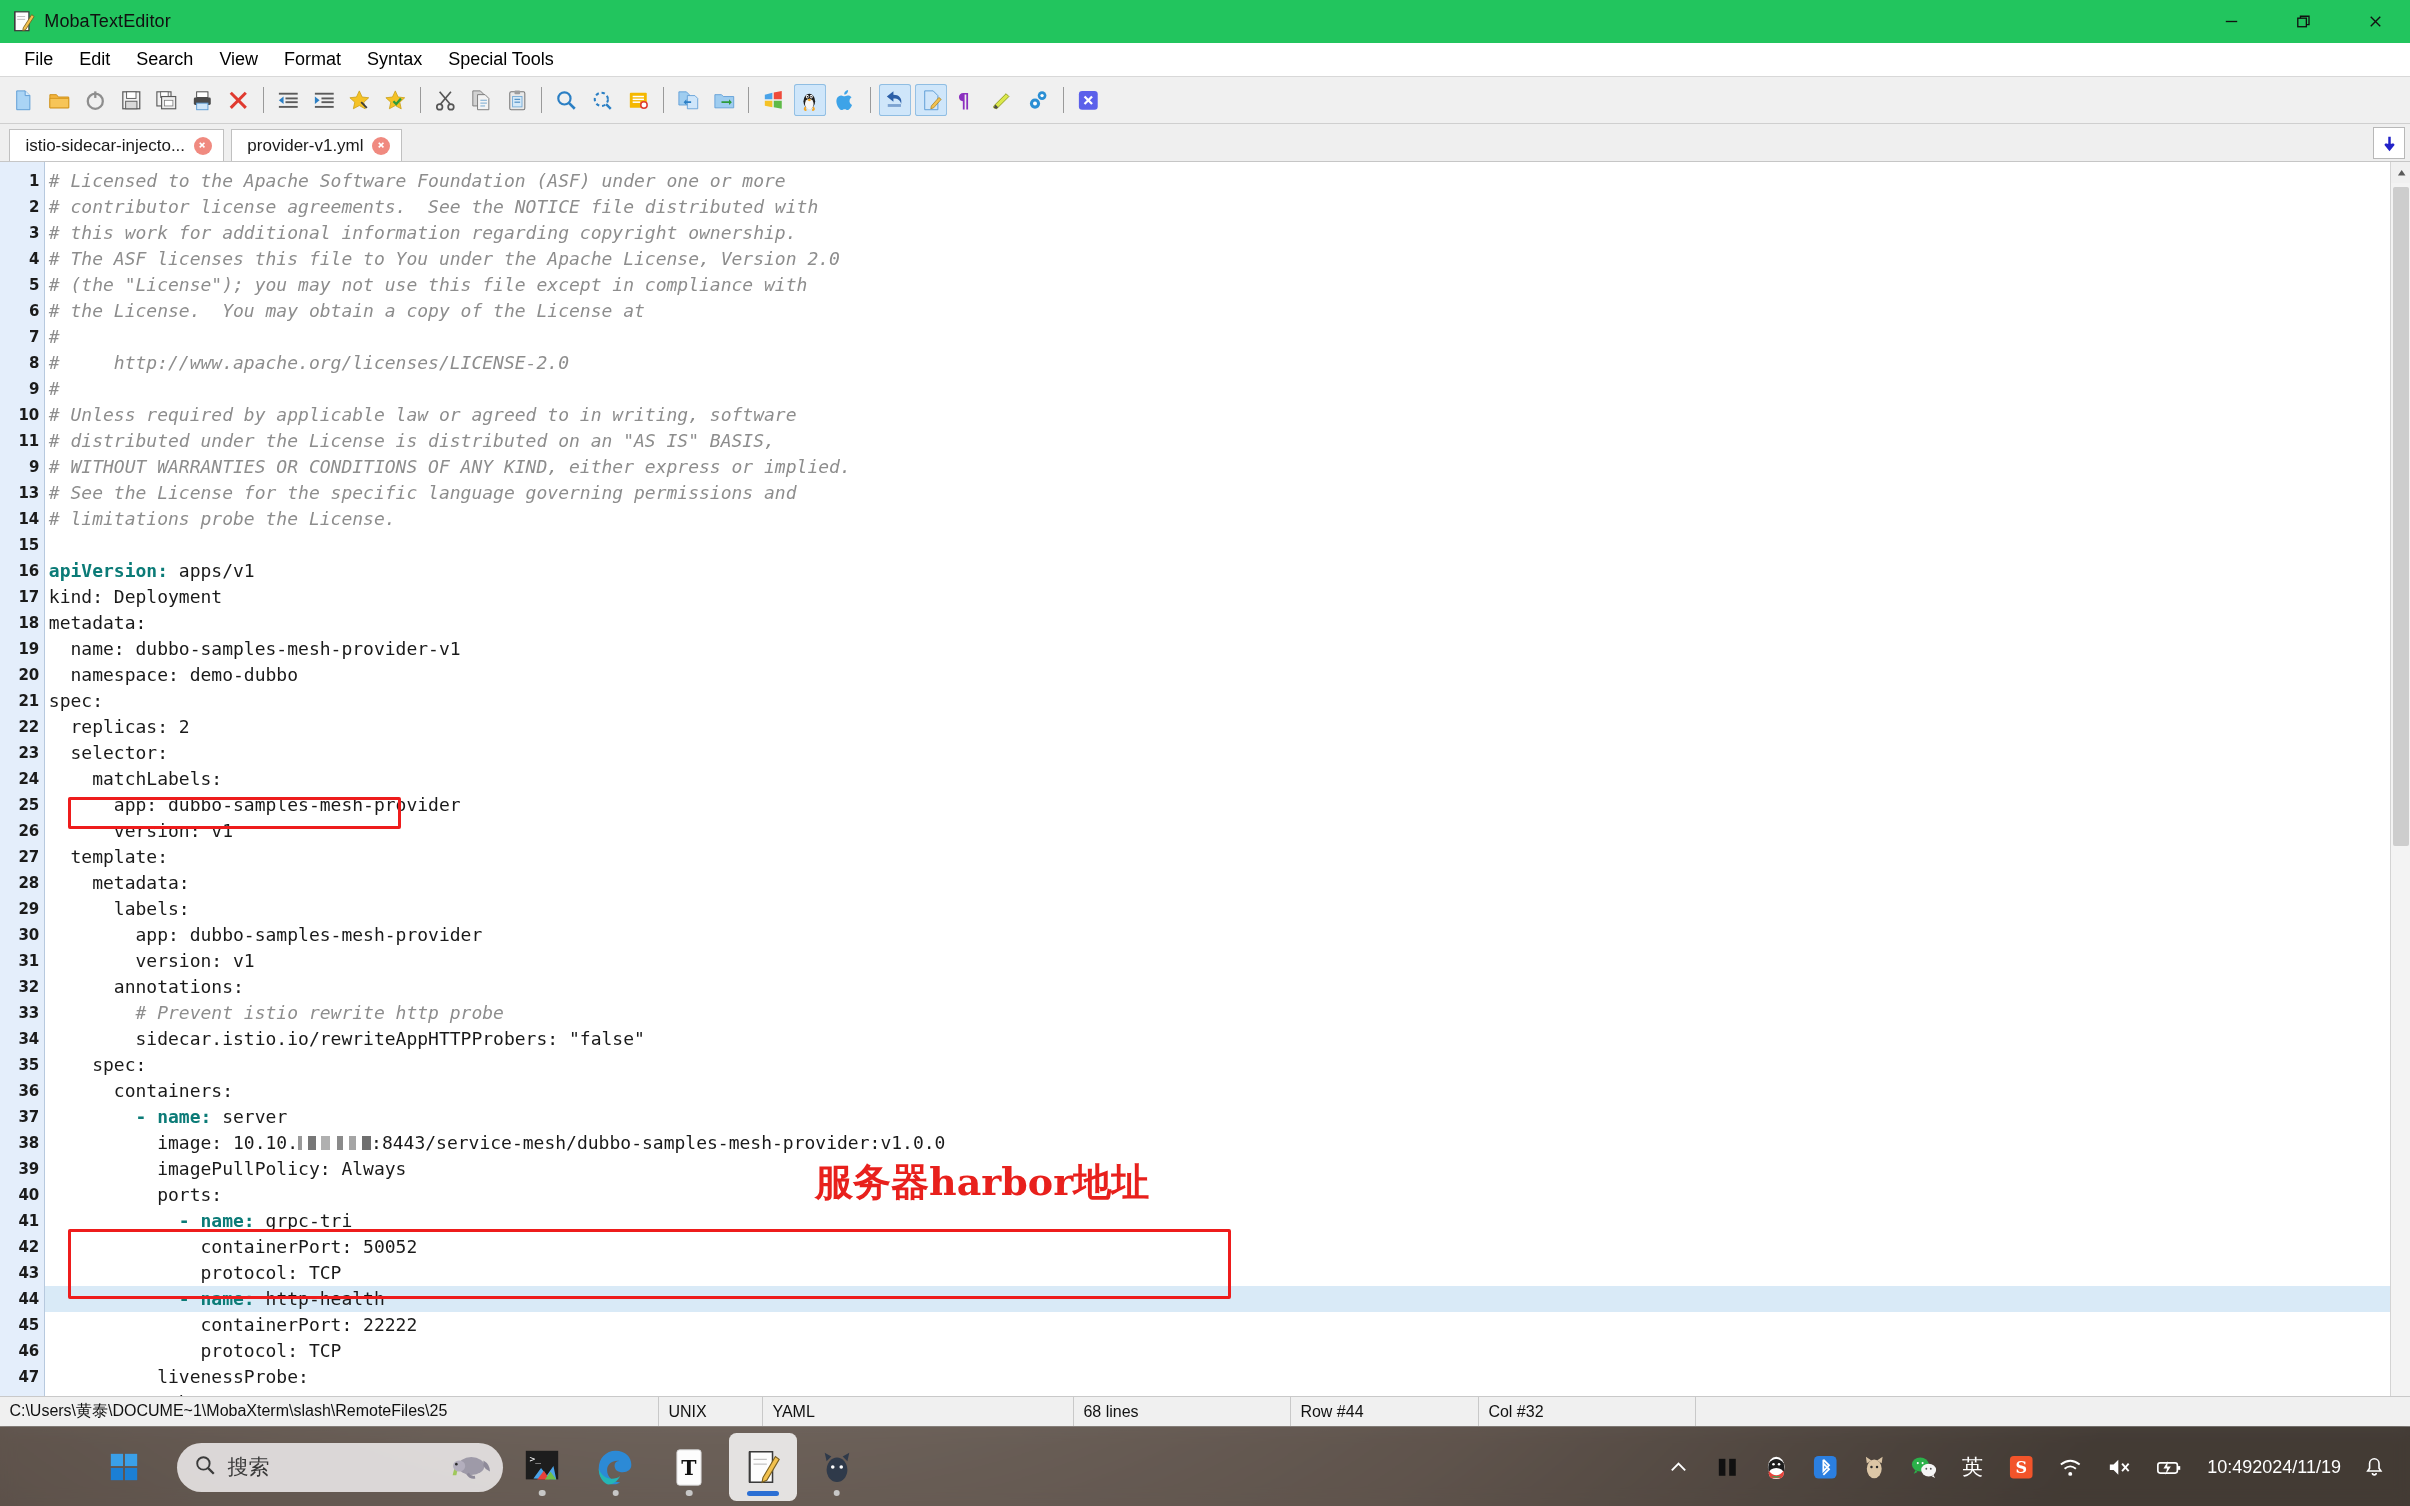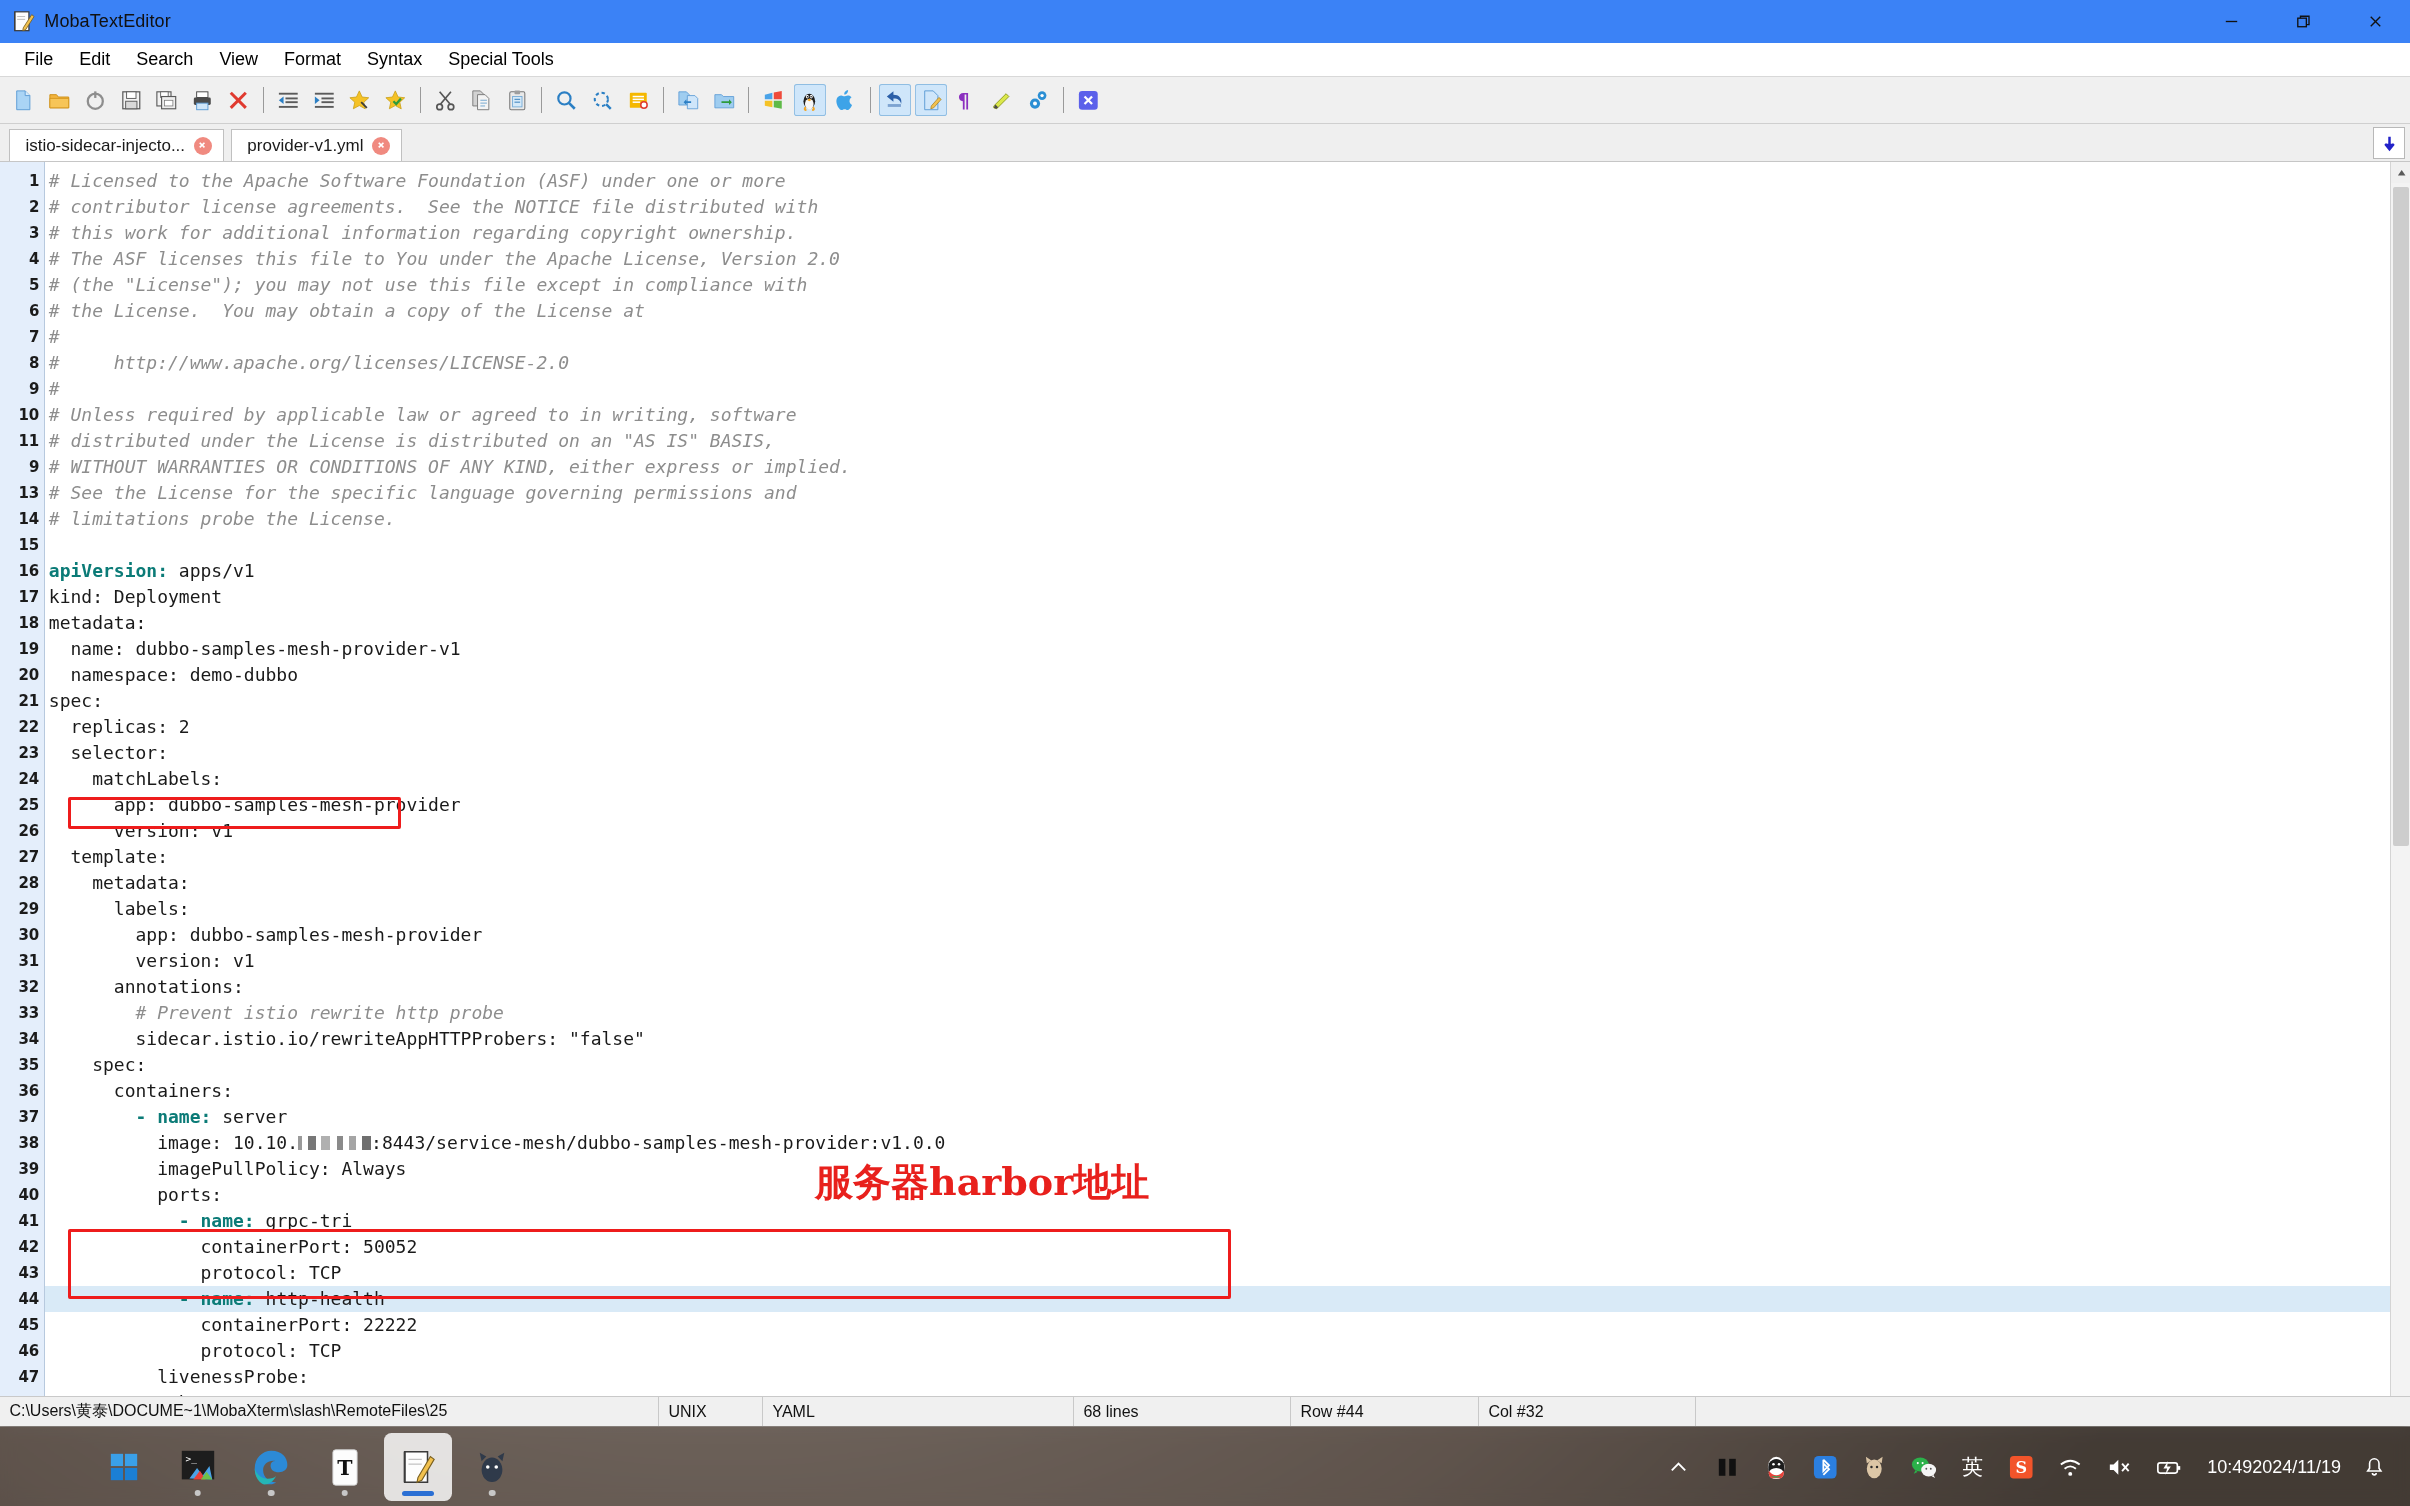--- a/index.html
+++ b/index.html
@@ -28,21 +28,21 @@
     left: 0; top: 0;
     width: 2411px; height: 1426px;
     background: #ffffff;
     display: flex; flex-direction: column;
     box-shadow: 0 0 0 0.9px #c9c6c2;
   }
 
   
   #titlebar {
     height: 43px; min-height: 43px;
-    background: #3b82f6;
+    background: #22c55e;
     display: flex; align-items: center;
     position: relative;
   }
   #titlebar .tb-left { display: flex; align-items: center; padding-left: 11.3px; gap: 8.5px; }
   #titlebar .app-title {
     font-size: 18px; color: #111; letter-spacing: 0.1px;
   }
   .win-icon {
     width: 24.5px; height: 24.5px; position: relative;
   }
@@ -720,20 +720,39 @@
   <div id="tb-center">
     <div class="tb-app">
       <svg width="32" height="32" viewBox="0 0 34 34">
         <rect x="3" y="3" width="13" height="13" fill="#3aa0e8"></rect>
         <rect x="18" y="3" width="13" height="13" fill="#3aa0e8"></rect>
         <rect x="3" y="18" width="13" height="13" fill="#1b7fd4"></rect>
         <rect x="18" y="18" width="13" height="13" fill="#1b7fd4"></rect>
       </svg>
     </div>
 
+    <div id="searchbox">
+      <span>
+        <svg width="22.6" height="22.6" viewBox="0 0 24 24">
+            <circle cx="10" cy="10" r="6.6" fill="none" stroke="#3a3a3a" stroke-width="2"></circle>
+            <line x1="15" y1="15" x2="21" y2="21" stroke="#3a3a3a" stroke-width="2.4"></line>
+          </svg>
+      </span>
+      <span class="s-text">搜索</span>
+      <span>
+        <svg width="43" height="38" viewBox="0 0 46 40">
+          <path d="M6 30 q2-10 5-12 q1 6 -1 12z" fill="#9fc85a"></path>
+          <ellipse cx="26" cy="20" rx="14" ry="9.5" fill="#9e9aa8"></ellipse>
+          <ellipse cx="13" cy="20" rx="6.5" ry="6" fill="#b3aebd"></ellipse>
+          <path d="M39 14 q7 4 7 12 q-5-2 -7-6z" fill="#8e8a99"></path>
+          <circle cx="10" cy="18" r="1.4" fill="#2b2b2b"></circle>
+          <path d="M22 28 q3 5 8 4" stroke="#8e8a99" stroke-width="3" fill="none"></path>
+        </svg>
+      </span>
+    </div>
 
     <div class="tb-app">
       <svg width="40" height="40" viewBox="0 0 42 42">
         <rect x="4" y="4" width="34" height="30" fill="#1d1d1d"></rect>
         <text x="8" y="16" font-family="DejaVu Sans Mono, monospace" font-size="10" fill="#fff">&gt;_</text>
         <path d="M12 33 L20 22 L26 30 L33 20 L36 34 Z" fill="#4aa3e8"></path>
         <path d="M16 34 L23 25 L29 34 Z" fill="#e8413a"></path>
         <path d="M24 34 L30 26 L36 34 Z" fill="#6fc04a"></path>
       </svg>
       <span class="tb-dot"></span>

